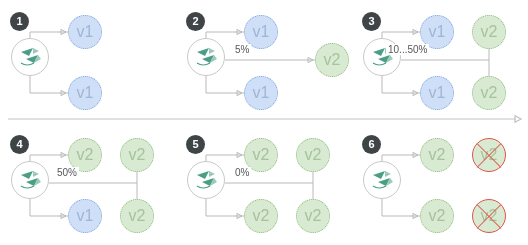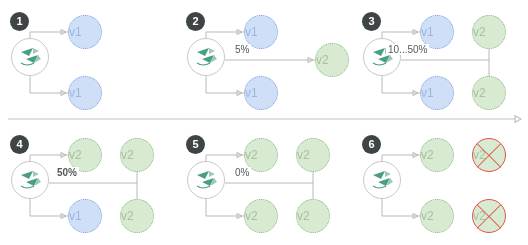--- a/index.html
+++ b/index.html
@@ -48,22 +48,23 @@
     z-index: 5;
   }
   .router svg { display: block; }
   
   .vnode {
     position: absolute;
     width: 34px;
     height: 34px;
     border-radius: 50%;
     box-sizing: border-box;
+    text-align: center;
     line-height: 32px;
-    font-size: 12px;
+    font-size: 16px;
     z-index: 4;
   }
   .vnode.v1 {
     background: #cfdff7;
     border: 1px dotted #7ea6e0;
     color: #9fb6d6;
   }
   .vnode.v2 {
     background: #d8ead2;
     border: 1px dotted #8cbd7e;
@@ -248,21 +249,21 @@
         <svg width="36" height="36" viewBox="0 0 36 36">
           <path d="M9,13 L21,9 L17,17 Z" fill="#4a9e86"></path>
           <path d="M21,9 L27,12 L21,15 Z" fill="#9cc9bb"></path>
           <path d="M14,20 L26,16 L22,24 Z" fill="#4a9e86"></path>
           <path d="M26,16 L29,20 L22,24 Z" fill="#9cc9bb"></path>
           <path d="M9,24 q6,4 13,0" stroke="#4a9e86" stroke-width="1.2" fill="none"></path>
         </svg>
       </span>
     </div>
 
-    <div class="pct" style="left:55px; top:44px;font-weight:bold;">50%</div>
+    <div class="pct" style="left:55px; top:44px;">50%</div>
 
     <div class="vnode v2" style="left:68px; top:15px;">v2</div>
     <div class="vnode v2" style="left:120px; top:15px;">v2</div>
     <div class="vnode v1" style="left:68px; top:76px;">v1</div>
     <div class="vnode v2" style="left:120px; top:76px;">v2</div>
   </div>
 
   <div class="panel" style="left:176px; top:123px;">
     <div class="badge" style="left:10px; top:12px;">5</div>
 

